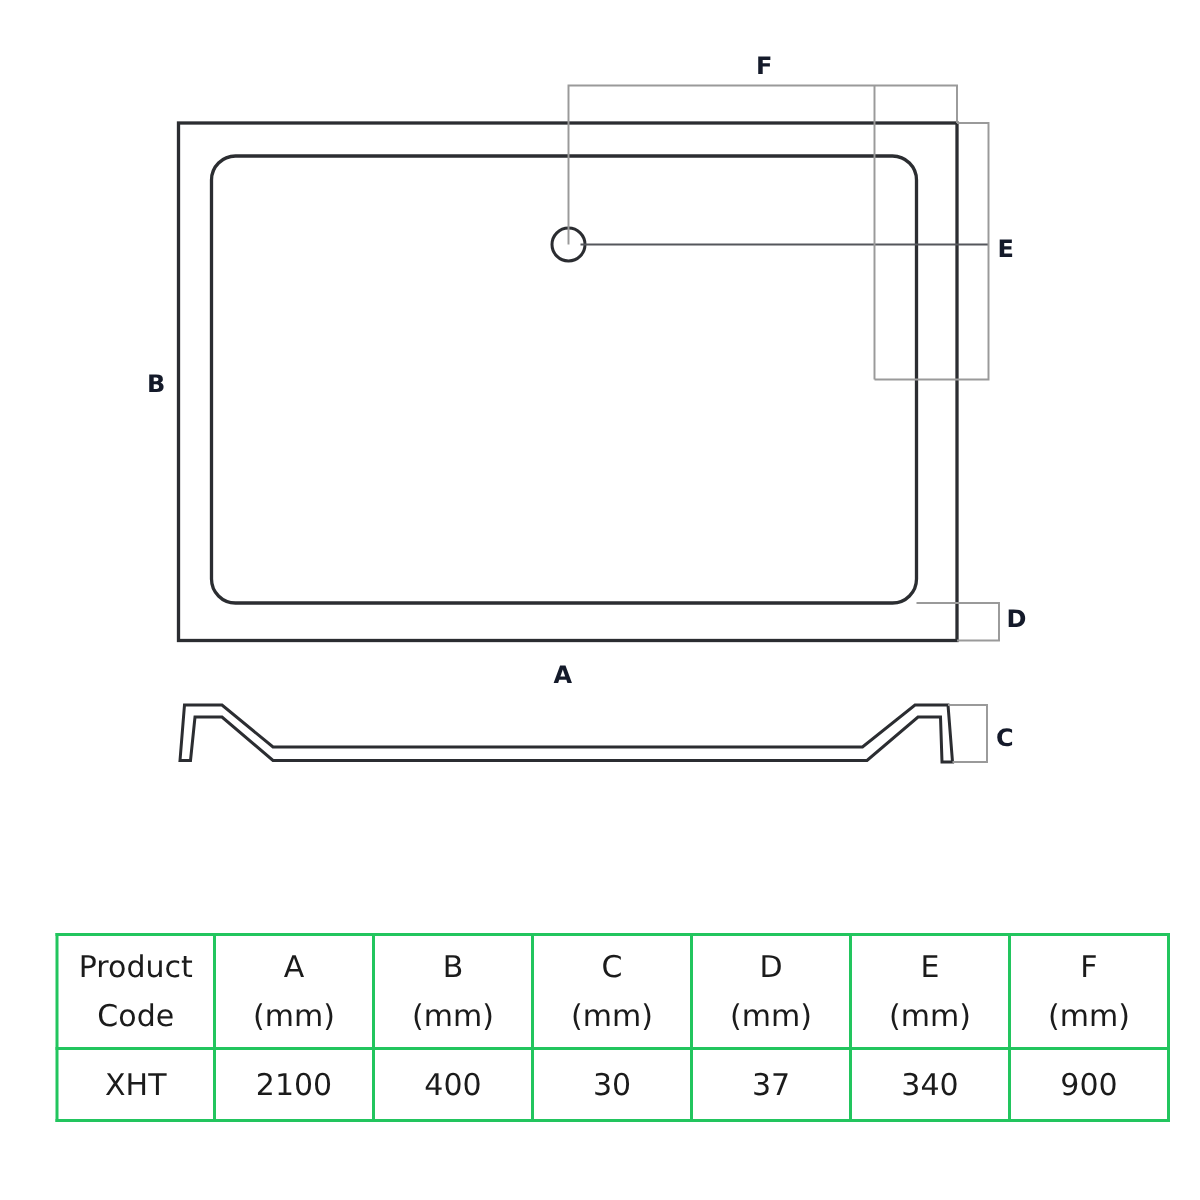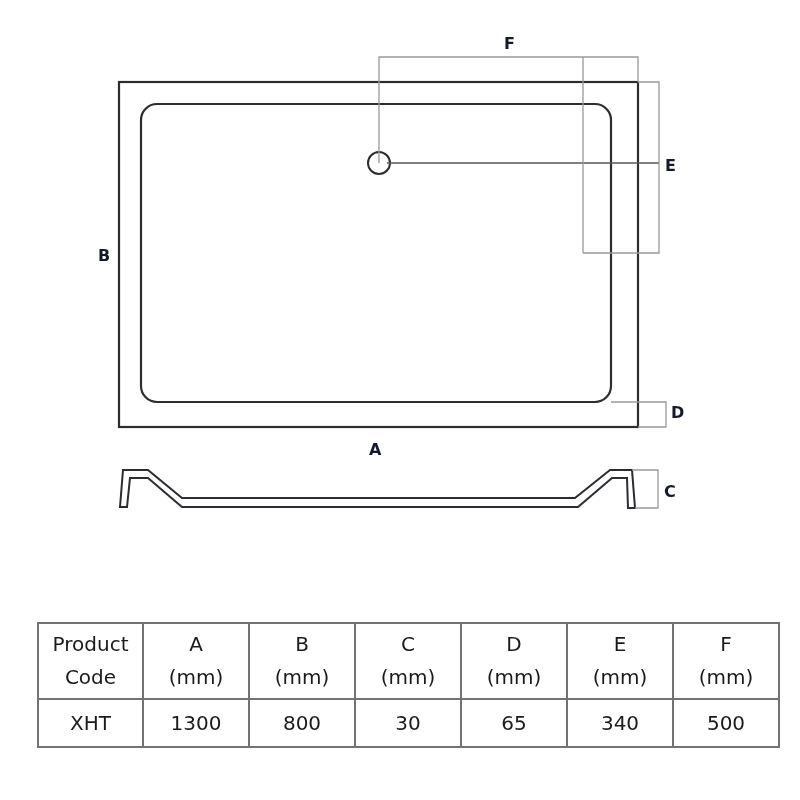--- a/index.html
+++ b/index.html
@@ -1,21 +1,21 @@
 <!DOCTYPE html>
 <html><head>
 <meta charset="utf-8">
 <style>
   html, body { margin: 0; padding: 0; background: #ffffff; }
   body { width: 800px; height: 800px; position: relative; overflow: hidden; font-family: "Liberation Sans", sans-serif; }
   #drawing { position: absolute; left: 0; top: 0; width: 800px; height: 560px; }
   .dim-label { font-family: "DejaVu Sans", sans-serif; font-weight: bold; font-size: 16px; fill: #141a2a; }
   .spec-table { position: absolute; left: 37px; top: 622px; border-collapse: collapse; font-family: "DejaVu Sans", sans-serif; color: #1b1b1b; }
   .spec-table td, .spec-table th {
-    border: 2px solid #737373; text-align: center; font-weight: normal; padding: 0;
+    border: 2px solid #22c55e; text-align: center; font-weight: normal; padding: 0;
     font-size: 20px; line-height: 33px;
   }
   .spec-table th { height: 74px; vertical-align: middle; }
   .spec-table td { height: 46px; }
   .c0 { width: 103px; }
   .cn { width: 104px; }
   .hdr-line { display: block; }
 </style>
 </head>
 <body>
@@ -77,21 +77,21 @@
       </th>
       <th class="cn">
         <span class="hdr-line">F</span>
         <span class="hdr-line">(mm)</span>
       </th>
     </tr>
   </thead>
   <tbody>
     <tr>
       <td>XHT</td>
-      <td>1300</td>
-      <td>800</td>
+      <td>2100</td>
+      <td>400</td>
       <td>30</td>
-      <td>65</td>
+      <td>37</td>
       <td>340</td>
-      <td>500</td>
+      <td>900</td>
     </tr>
   </tbody>
 </table>
 
 </body></html>

